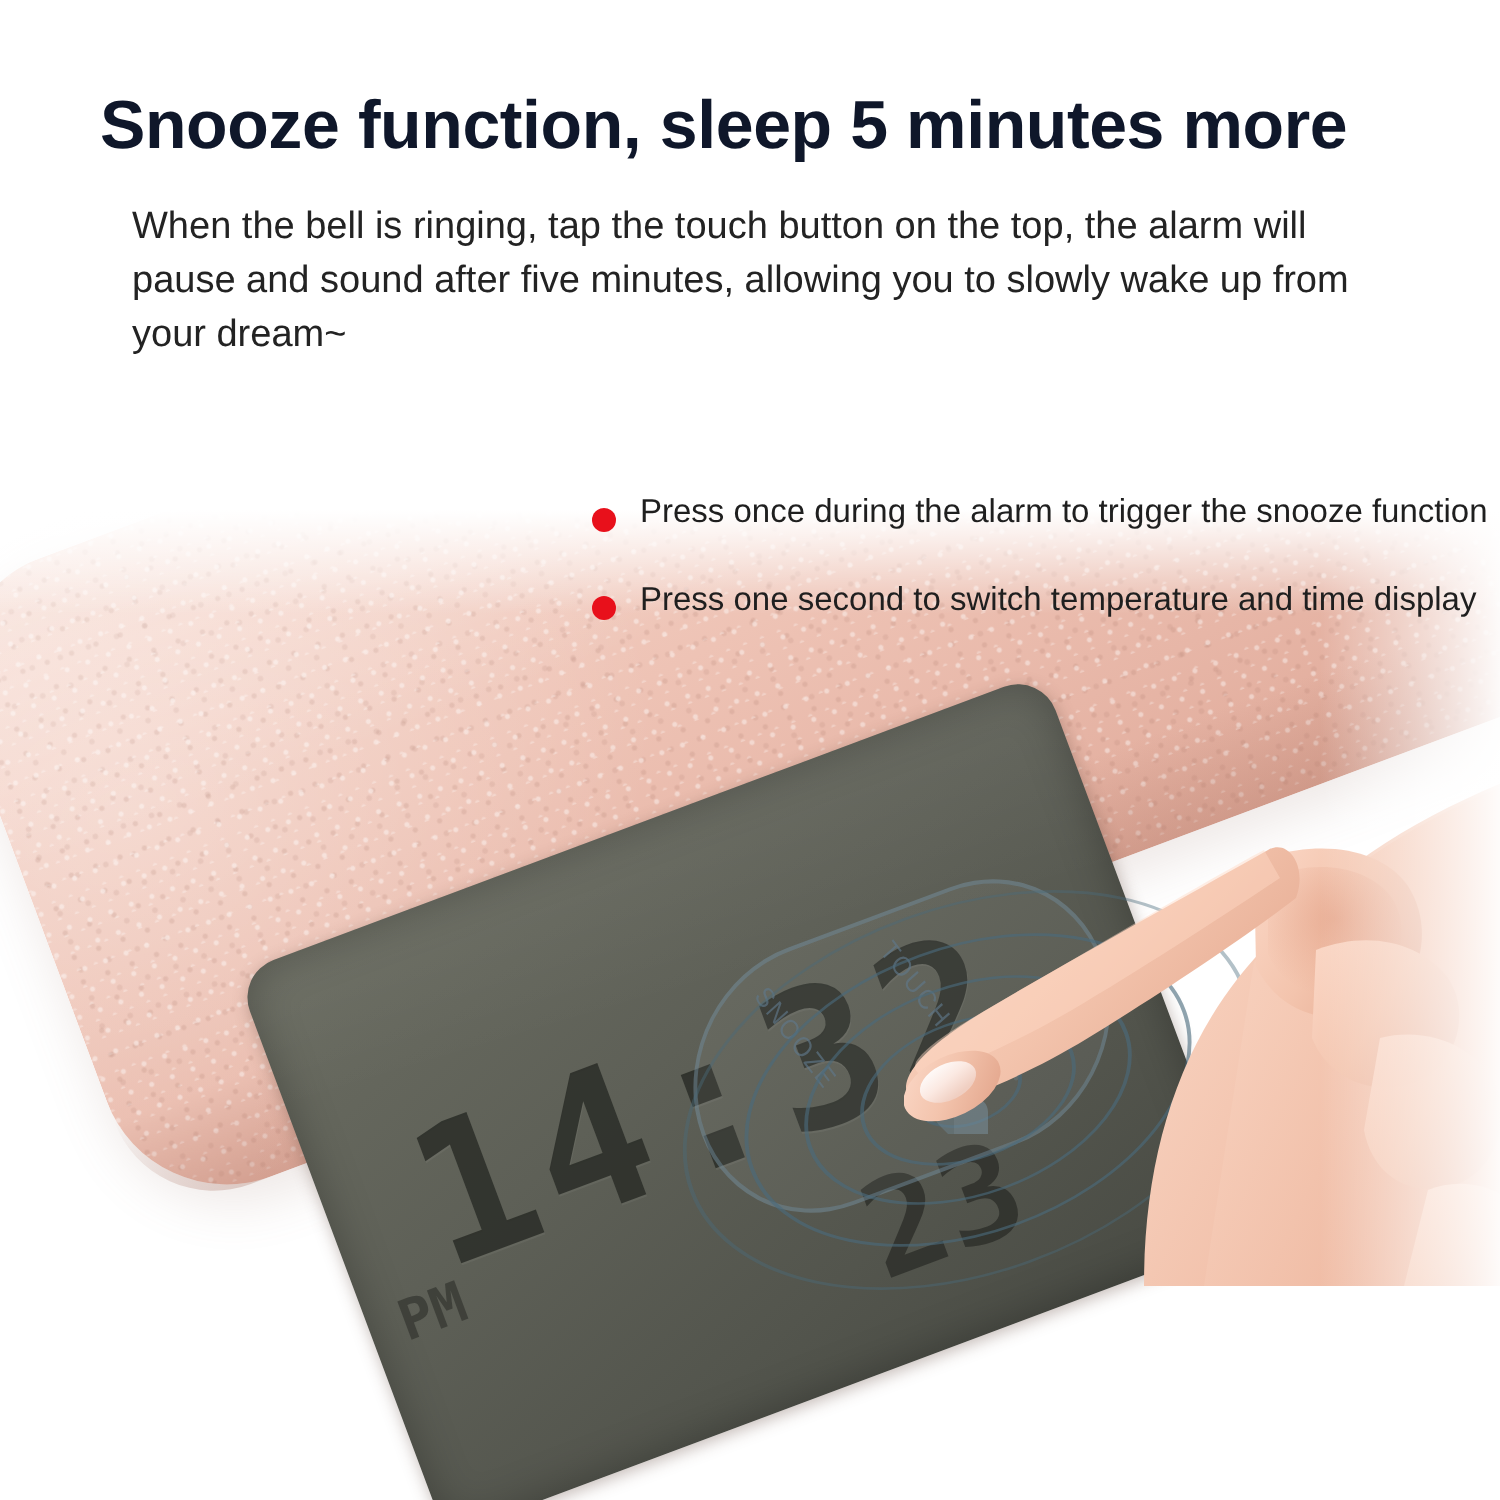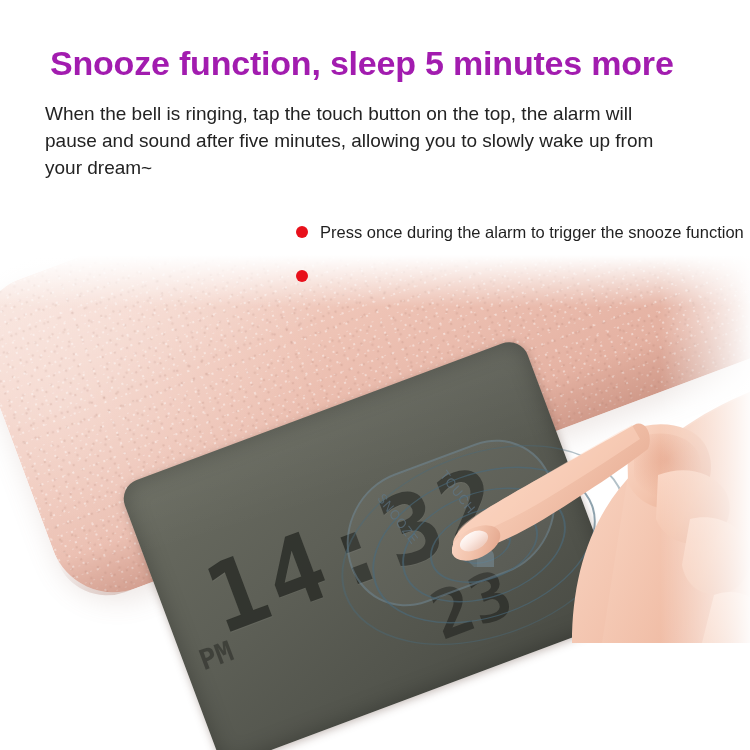--- a/index.html
+++ b/index.html
@@ -23,46 +23,46 @@
 
   
   #headline {
     position: absolute;
     left: 50px;
     top: 44px;
     width: 680px;
     font-size: 34px;
     font-weight: bold;
     letter-spacing: -0.2px;
-    color: #a21caf;
+    color: #0f172a;
     white-space: nowrap;
   }
   #paragraph {
     position: absolute;
-    left: 45px;
+    left: 66px;
     top: 100px;
     width: 640px;
     font-size: 19px;
     line-height: 27px;
     color: #232323;
   }
 
   
   #bullets {
     position: absolute;
     left: 296px;
     top: 222px;
     width: 430px;
     z-index: 30;
   }
   .bullet-row {
     position: relative;
     height: 44px;
     display: flex;
-    align-items: flex-start;
+    align-items: flex-end;
   }
   .bullet-dot {
     width: 12px;
     height: 12px;
     border-radius: 50%;
     background: #e8101b;
     flex: 0 0 auto;
     margin-top: 4px;
   }
   .bullet-text {
@@ -377,16 +377,17 @@
     <div class="photo-fade-top"></div>
   </div>
 
   <div id="bullets">
     <div class="bullet-row">
       <span class="bullet-dot"></span>
       <span class="bullet-text">Press once during the alarm to trigger the snooze function</span>
     </div>
     <div class="bullet-row">
       <span class="bullet-dot"></span>
+      <span class="bullet-text">Press one second to switch temperature and time display</span>
     </div>
   </div>
 
 </div>
 
 </body></html>

